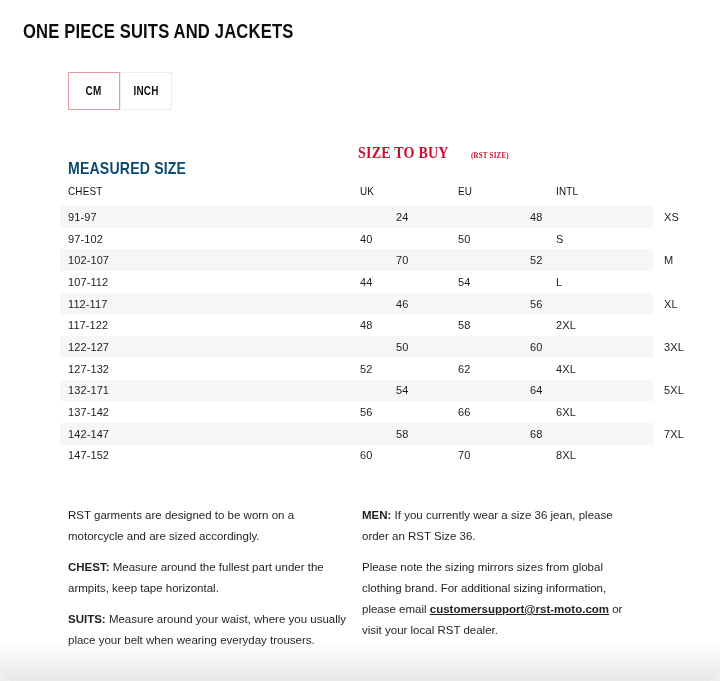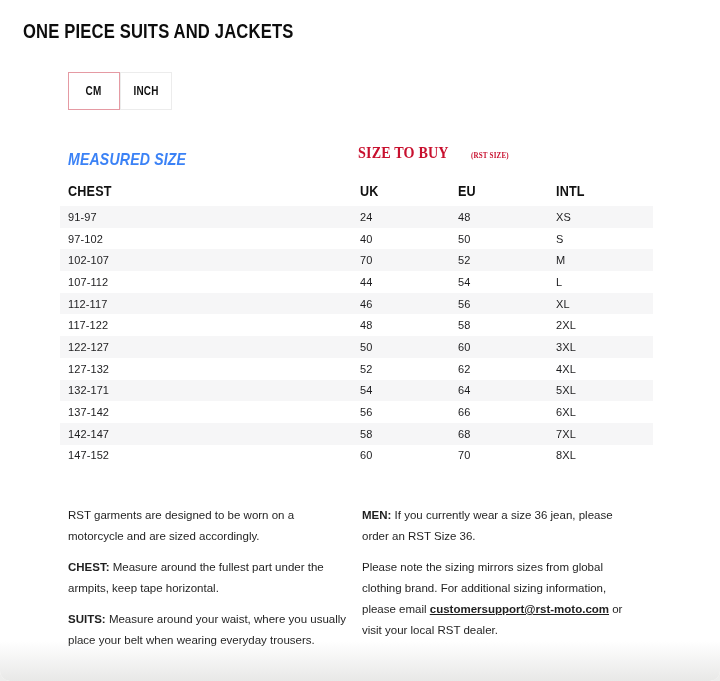--- a/index.html
+++ b/index.html
@@ -34,35 +34,35 @@
     width: 52px; height: 38px;
     display: flex; align-items: center; justify-content: center;
     background: #ffffff;
     border: 1px solid #ececec;
     font-size: 12px; font-weight: bold; color: #111;
     cursor: pointer;
   }
   .toggle-btn.active { border: 1px solid #e59aa3; z-index: 2; }
   
   .sec-headers { position: absolute; left: 60px; top: 143px; width: 600px; height: 22px; }
-  .sec-measured { position: absolute; left: 8px; top: 7px; font-size: 17px; font-weight: bold; color: #3b82f6; font-style: italic; }
+  .sec-measured { position: absolute; left: 8px; top: 16px; font-size: 17px; font-weight: bold; color: #0c4a6e; }
   .sec-sizetobuy { position: absolute; left: 298px; top: 0; font-size: 17px; font-weight: bold; color: #c8102e; white-space: nowrap; font-family: Liberation Serif, serif; }
   .sec-note { font-size: 8.5px; font-weight: bold; color: #c8102e; margin-left: 4px; }
   
   .size-table { position: absolute; left: 60px; top: 181px; width: 593px; }
   .t-row {
     display: grid;
     grid-template-columns: 300px 98px 98px 1fr;
     align-items: center;
     height: 21.7px;
   }
   .t-row > div:first-child { padding-left: 8px; }
   .t-head { height: 20px; margin-bottom: 5px; }
-  .t-head > div { font-size: 14px; font-weight: bold; color: #111; }
-  .t-row.alt { background: #f6f6f7; }
+  .t-head > div { font-size: 11px; font-weight: normal; color: #111; }
+  .t-row.alt { background: #f6f6f7; gap: 36px; }
   .t-cell { font-size: 11px; color: #1d1d1f; letter-spacing: 0.1px; }
   
   .notes {
     position: absolute; left: 68px; top: 505px;
     display: grid; grid-template-columns: 284px 274px; column-gap: 10px;
   }
   .note-p { font-size: 11.5px; line-height: 21px; color: #1f1f1f; margin-bottom: 10px; }
   .note-bold { font-weight: bold; }
   .email-link { font-weight: bold; text-decoration: underline; color: #1f1f1f; cursor: pointer; }
   

